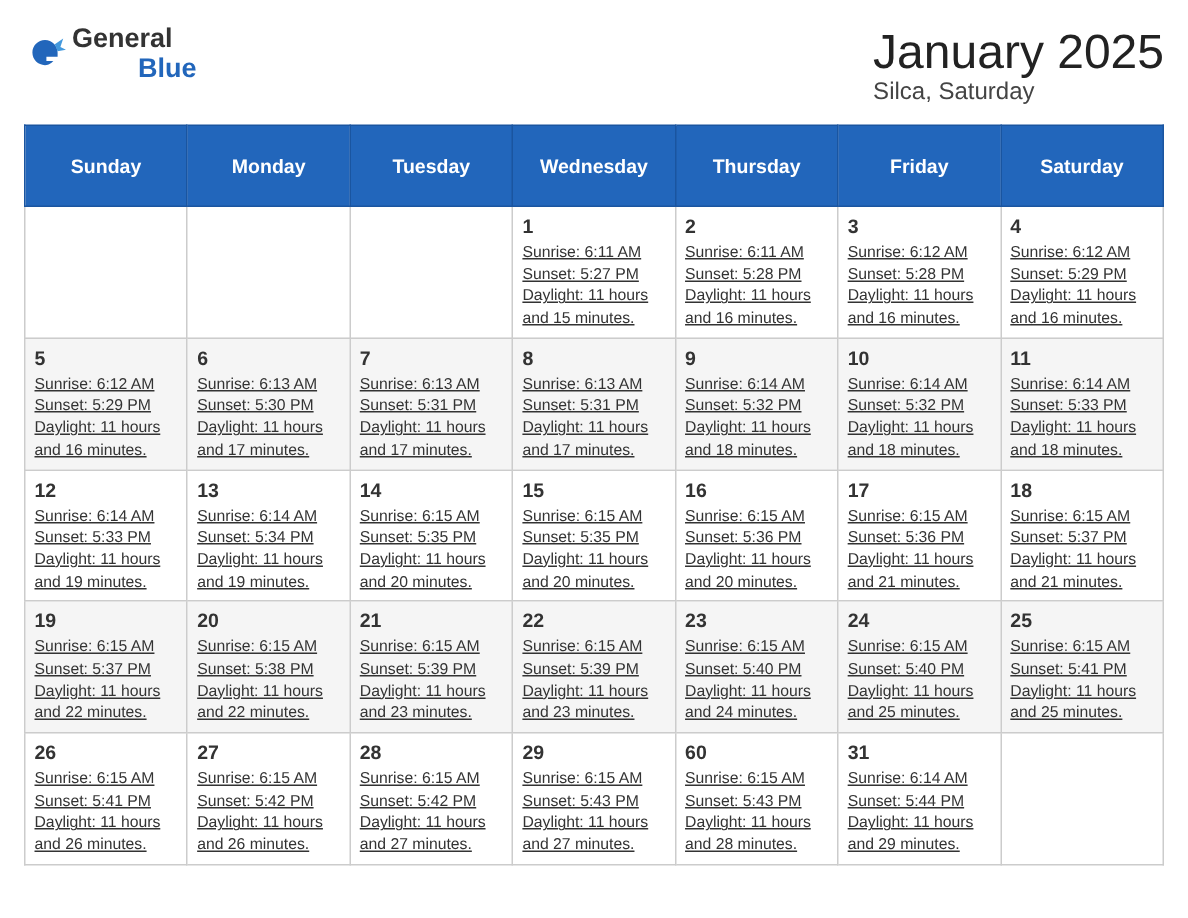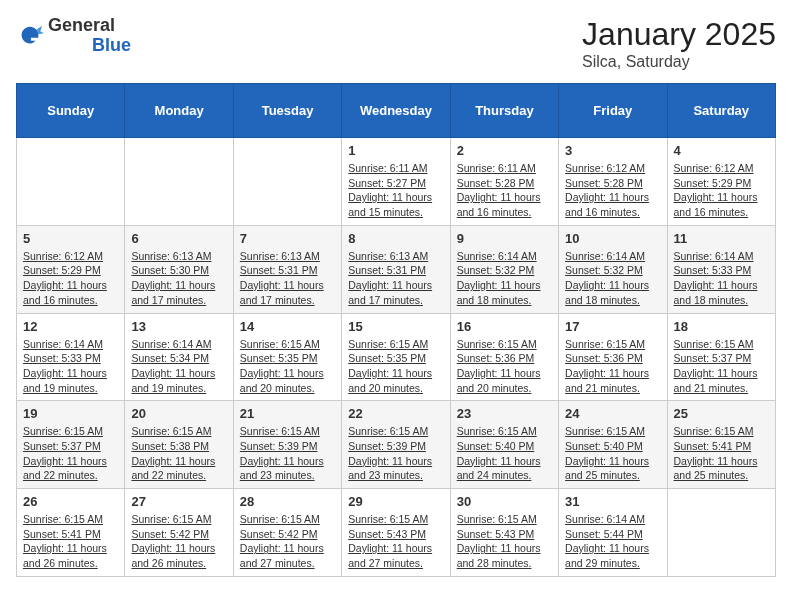--- a/index.html
+++ b/index.html
@@ -251,21 +251,21 @@
         </td>
         <td>
           <span class="day-number">28</span>
           <div class="day-info">Sunrise: 6:15 AM<br>Sunset: 5:42 PM<br>Daylight: 11 hours and 27 minutes.</div>
         </td>
         <td>
           <span class="day-number">29</span>
           <div class="day-info">Sunrise: 6:15 AM<br>Sunset: 5:43 PM<br>Daylight: 11 hours and 27 minutes.</div>
         </td>
         <td>
-          <span class="day-number">30</span>
+          <span class="day-number">60</span>
           <div class="day-info">Sunrise: 6:15 AM<br>Sunset: 5:43 PM<br>Daylight: 11 hours and 28 minutes.</div>
         </td>
         <td>
           <span class="day-number">31</span>
           <div class="day-info">Sunrise: 6:14 AM<br>Sunset: 5:44 PM<br>Daylight: 11 hours and 29 minutes.</div>
         </td>
         <td class="empty-cell"></td>
       </tr>
     </tbody>
 </table>

